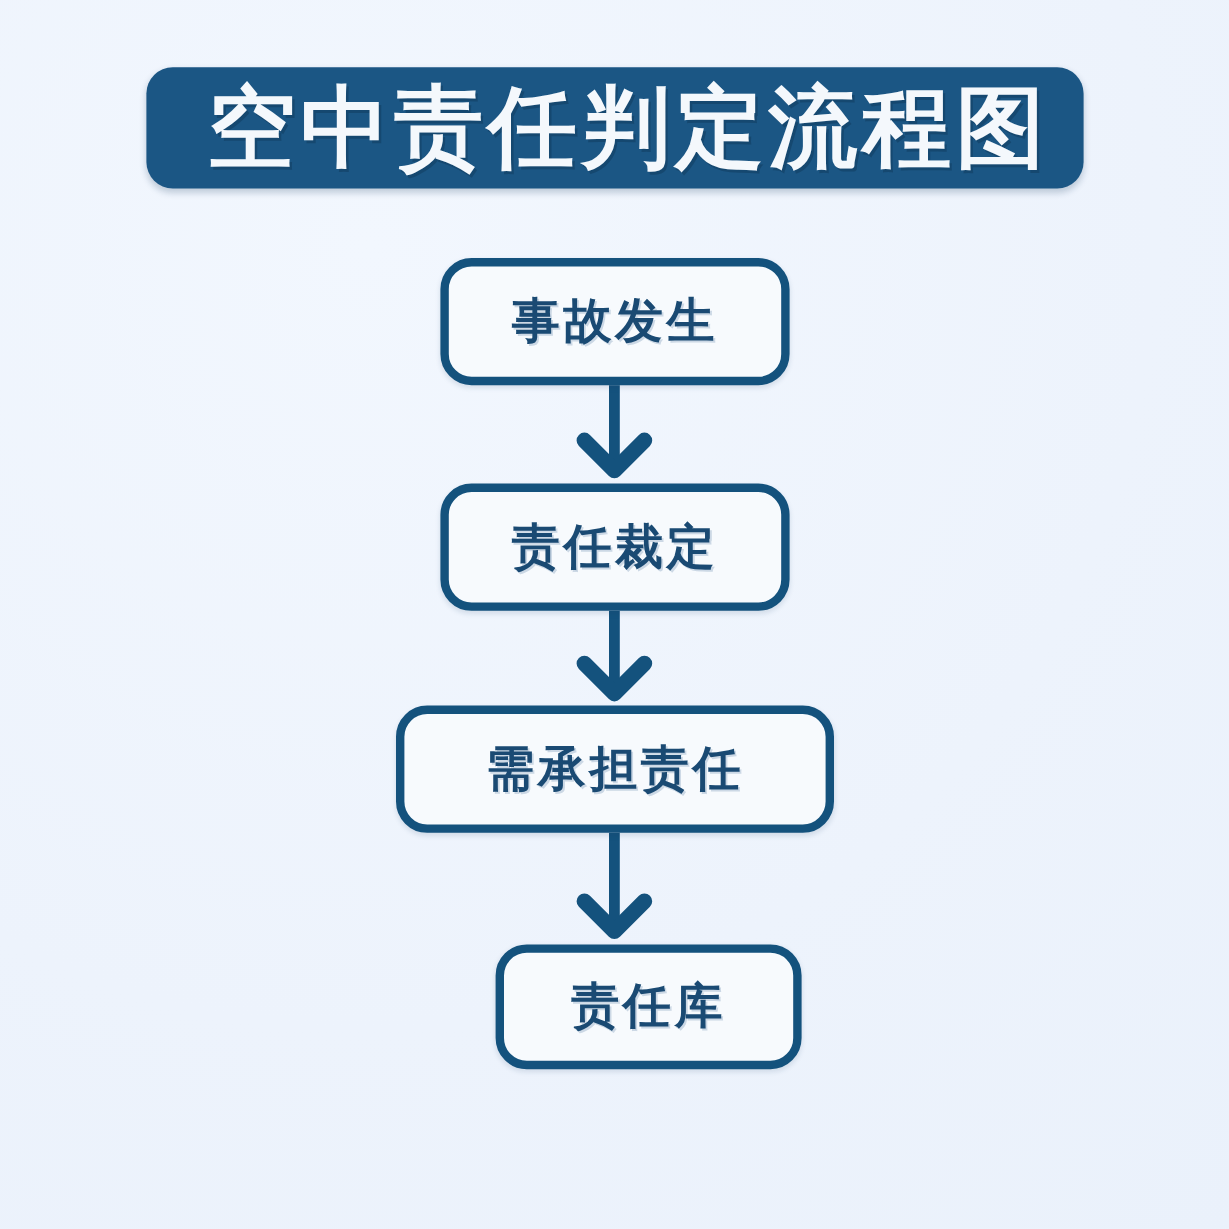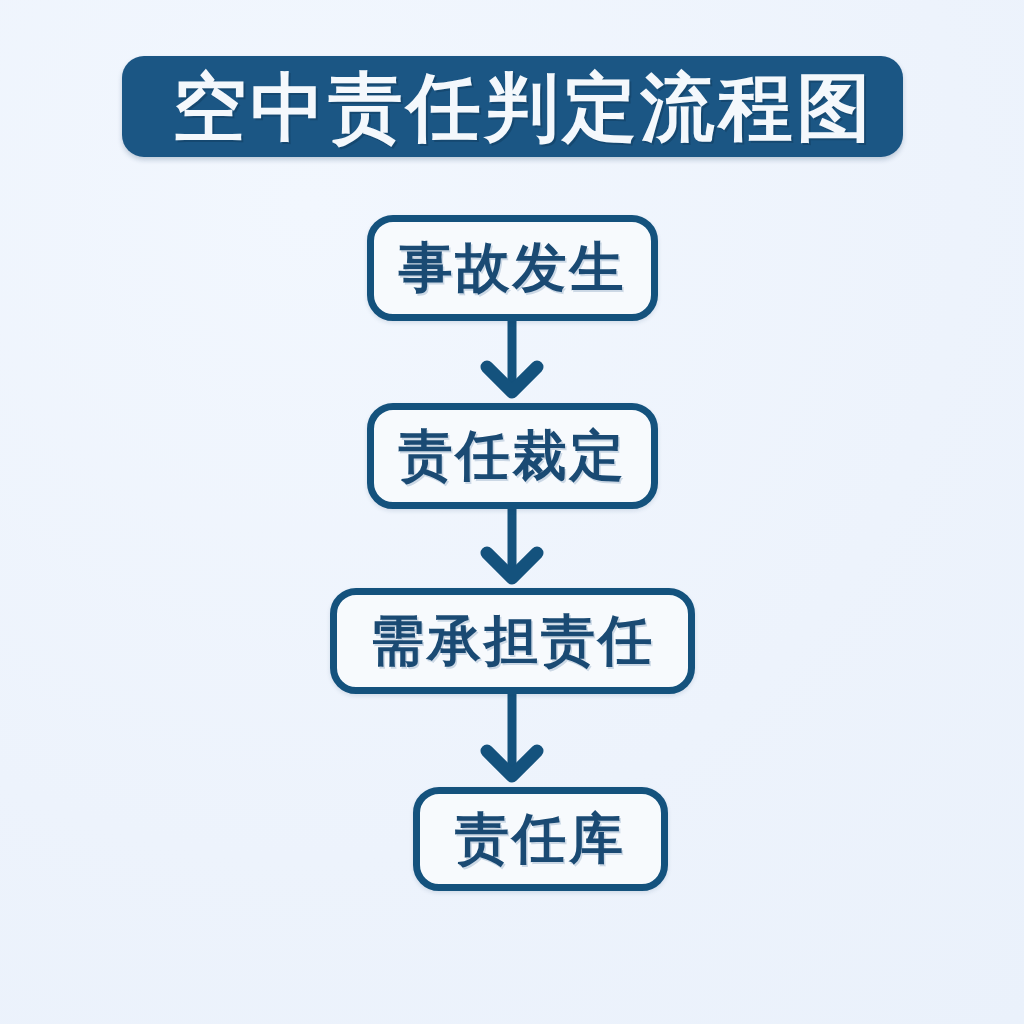--- a/index.html
+++ b/index.html
@@ -56,21 +56,21 @@
     border: 7px solid #14527d;
     border-radius: 26px;
     display: flex;
     align-items: center;
     justify-content: center;
     box-sizing: border-box;
     box-shadow: 0 2px 4px rgba(20, 60, 100, 0.13);
   }
   .node-label {
     color: #1a4a73;
-    font-size: 54px;
+    font-size: 40px;
     font-weight: 700;
     letter-spacing: 3px;
     line-height: 1;
     white-space: nowrap;
     text-shadow: 1.5px 1.5px 0 rgba(150, 175, 200, 0.45);
     font-family: "DejaVu Sans", "Liberation Sans", sans-serif;
   }
 
   #node-1 { left: 367px; top: 215px;  width: 291px; height: 106px; }
   #node-2 { left: 367px; top: 403px;  width: 291px; height: 106px; }

